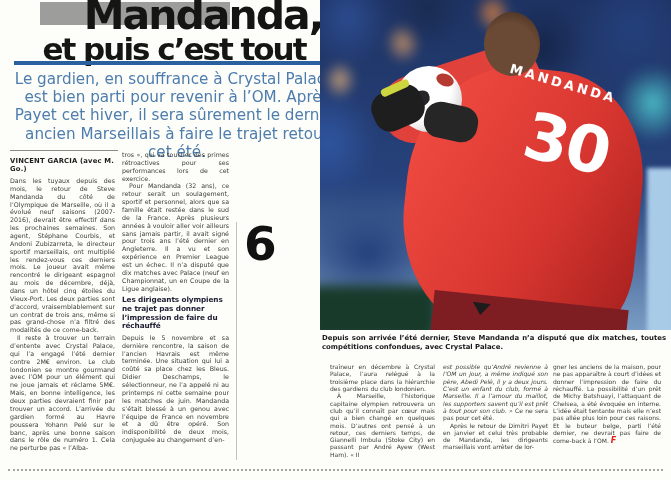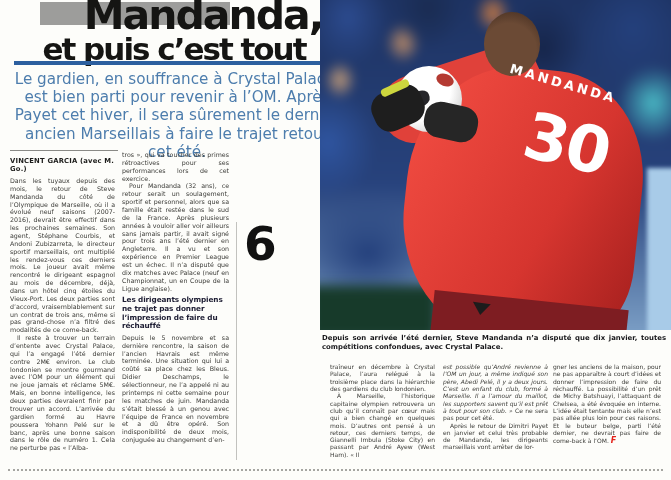--- a/index.html
+++ b/index.html
@@ -138,21 +138,21 @@
     <div class="jersey-name">MANDANDA</div>
     <div class="jersey-number">30</div>
     <div class="ball"></div>
     <div class="ball-mark1"></div>
     <div class="ball-mark2"></div>
     <div class="glove-1"></div>
     <div class="glove-2"></div>
     <div class="glove-accent"></div>
   </div>
 
-  <div class="caption">Depuis son arrivée l’été dernier, Steve Mandanda n’a disputé que dix janvier, toutes compétitions confondues, avec Crystal Palace.</div>
+  <div class="caption">Depuis son arrivée l’été dernier, Steve Mandanda n’a disputé que dix matches, toutes compétitions confondues, avec Crystal Palace.</div>
 
   <div class="col col-a">
     <p>traîneur en décembre à Crystal Palace, l’aura relégué à la troisième place dans la hiérarchie des gardiens du club londonien.</p>
     <p class="ind">À Marseille, l’historique capitaine olympien retrouvera un club qu’il connaît par cœur mais qui a bien changé en quelques mois. D’autres ont pensé à un retour, ces derniers temps, de Giannelli Imbula (Stoke City) en passant par André Ayew (West Ham). « Il</p>
   </div>
   <div class="col col-b">
     <p><span class="quote">est possible qu’André revienne à l’OM un jour, a même indiqué son père, Abedi Pelé, il y a deux jours. C’est un enfant du club, formé à Marseille. Il a l’amour du maillot, les supporters savent qu’il est prêt à tout pour son club. »</span><span> Ce ne sera pas pour cet été.</span></p>
     <p class="ind">Après le retour de Dimitri Payet en janvier et celui très probable de Mandanda, les dirigeants marseillais vont arrêter de lor-</p>
   </div>
   <div class="col col-c">

